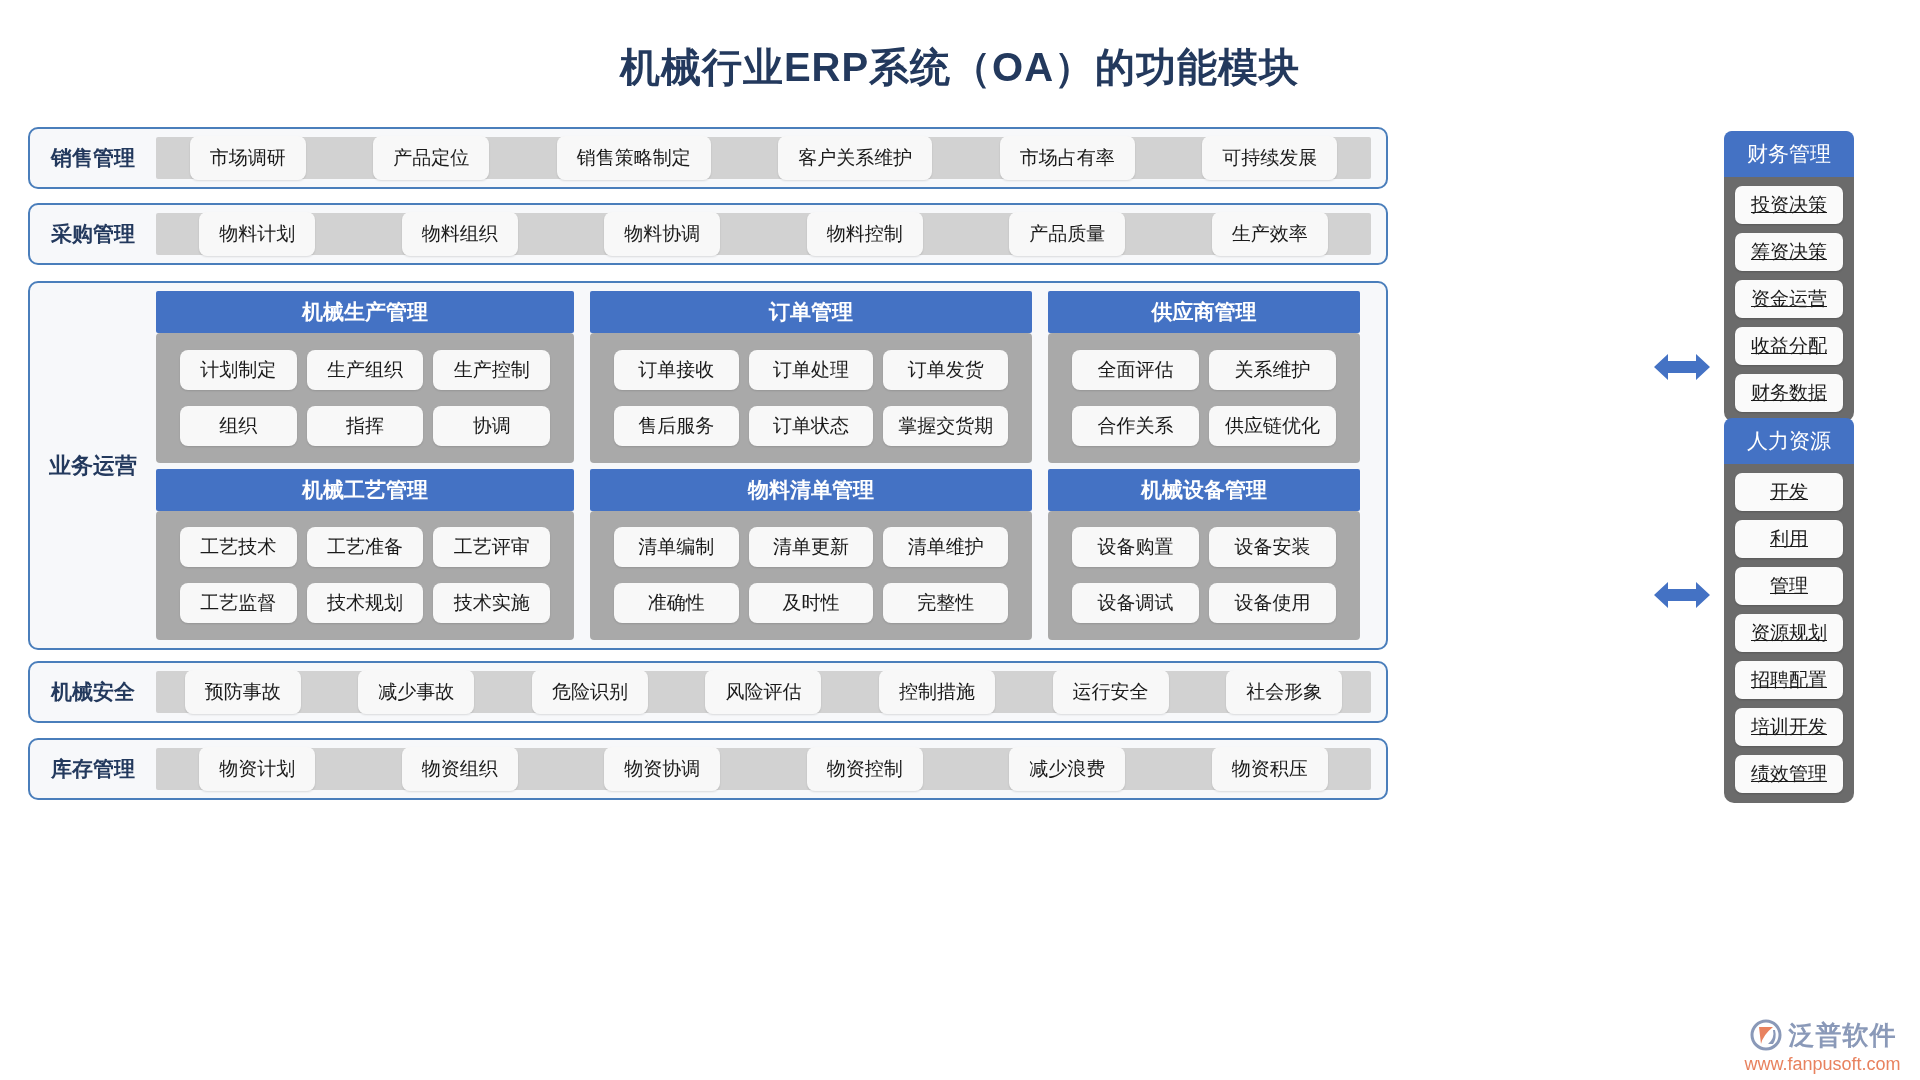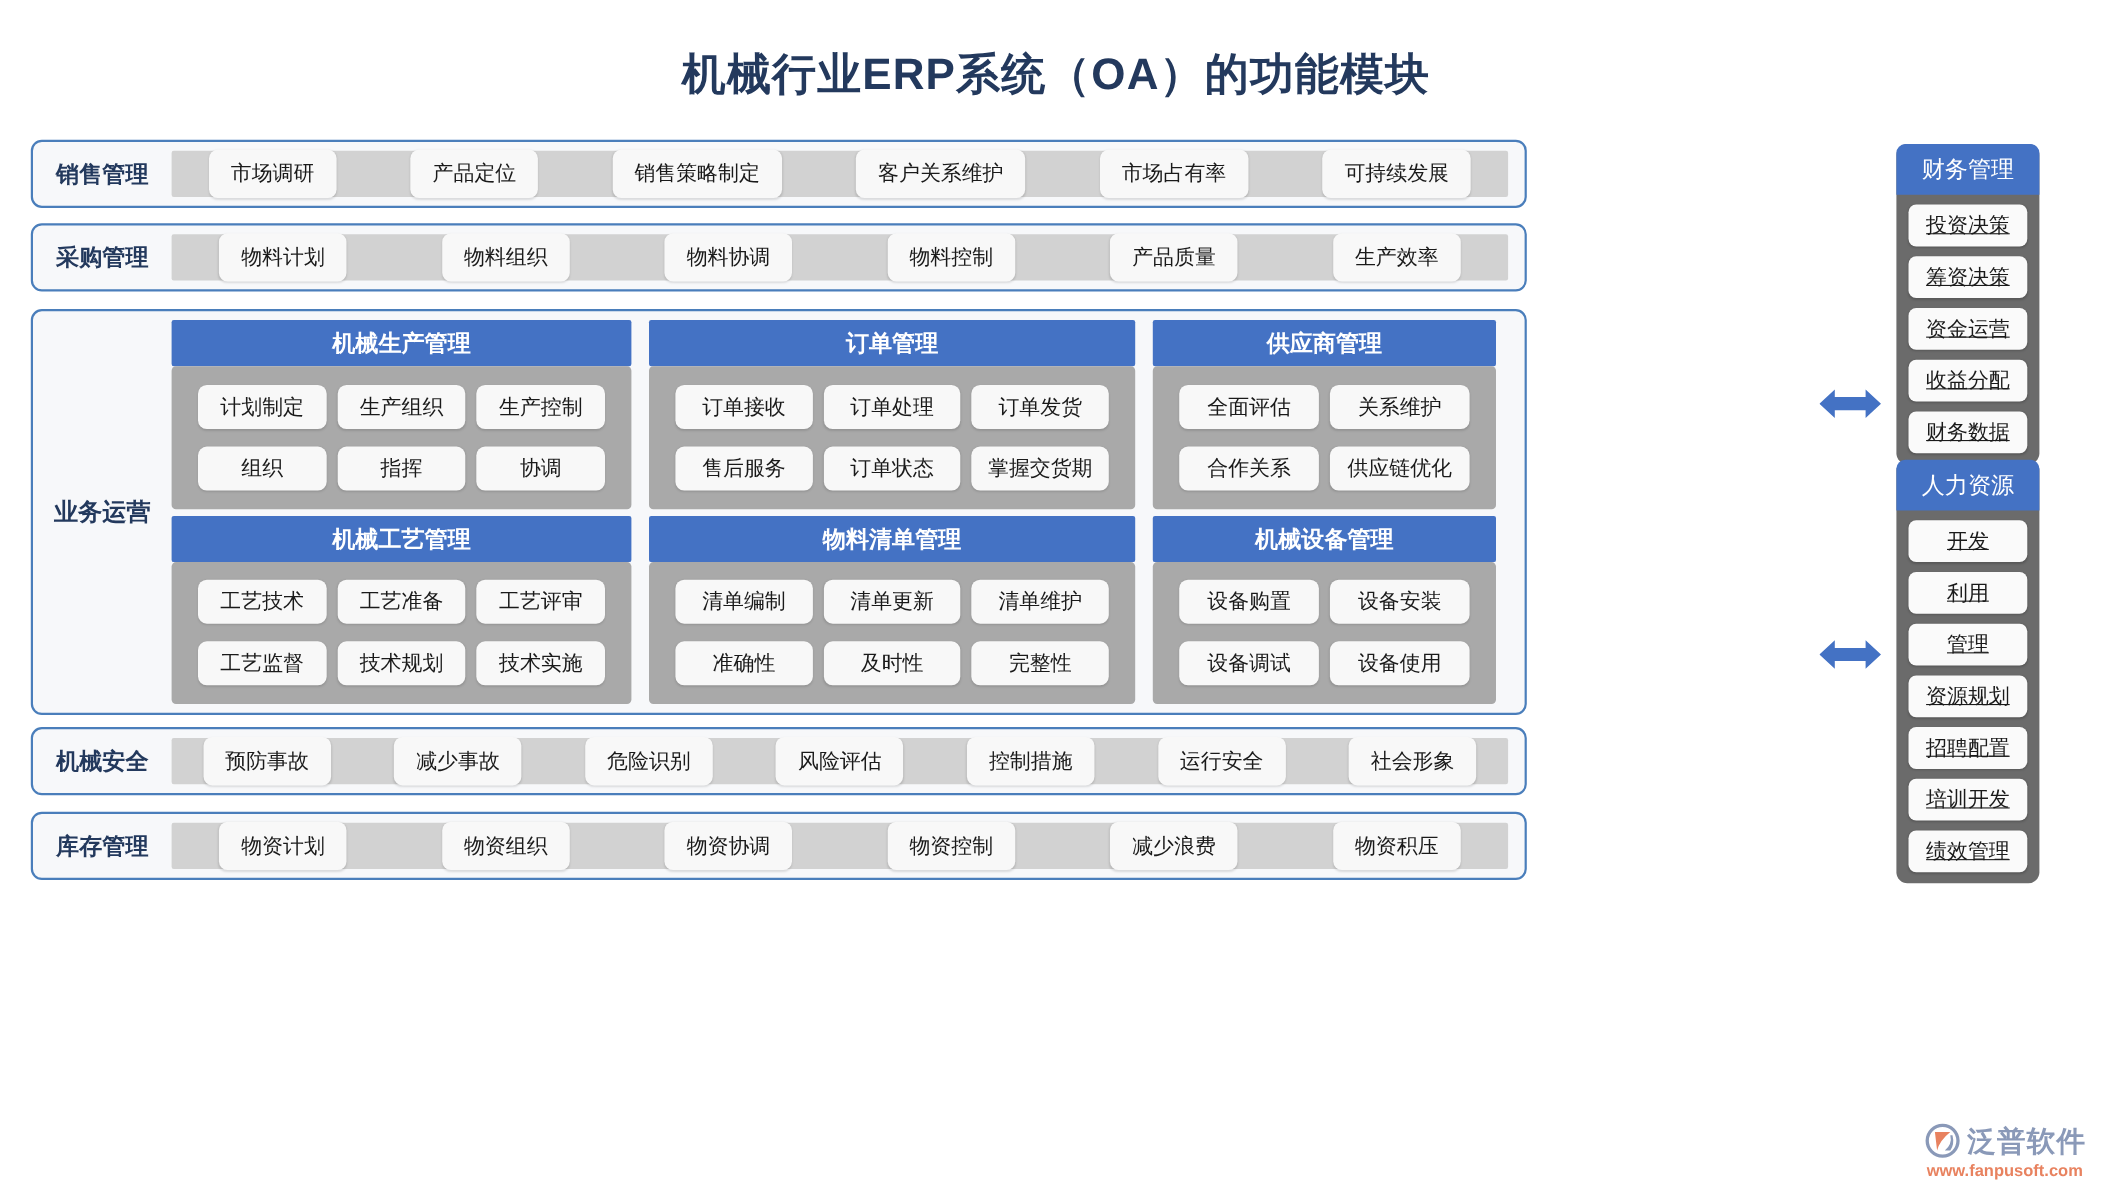--- a/index.html
+++ b/index.html
@@ -86,21 +86,21 @@
   .arrow{position:absolute;width:56px;height:34px;}
 
   
   .logo{
     position:absolute;left:1735px;top:1018px;width:175px;height:56px;
     display:flex;flex-direction:column;align-items:center;justify-content:center;
   }
   .logo-top{display:flex;align-items:center;gap:6px;}
   .logo-mark{width:34px;height:34px;}
   .logo-text{font-size:26px;font-weight:bold;color:#8a99b8;letter-spacing:1px;}
-  .logo-url{font-size:15px;color:#e8825f;font-weight:bold;margin-top:1px;}
+  .logo-url{font-size:18px;color:#e8825f;font-weight:normal;margin-top:1px;}
 </style>
 </head>
 <body>
 
 <div class="page-title">机械行业ERP系统（OA）的功能模块</div>
 
 <div class="row-card" style="left:28px;top:127px;width:1360px;height:62px;">
   <div class="row-label">销售管理</div>
   <div class="row-band">
     <div class="pill">市场调研</div>

